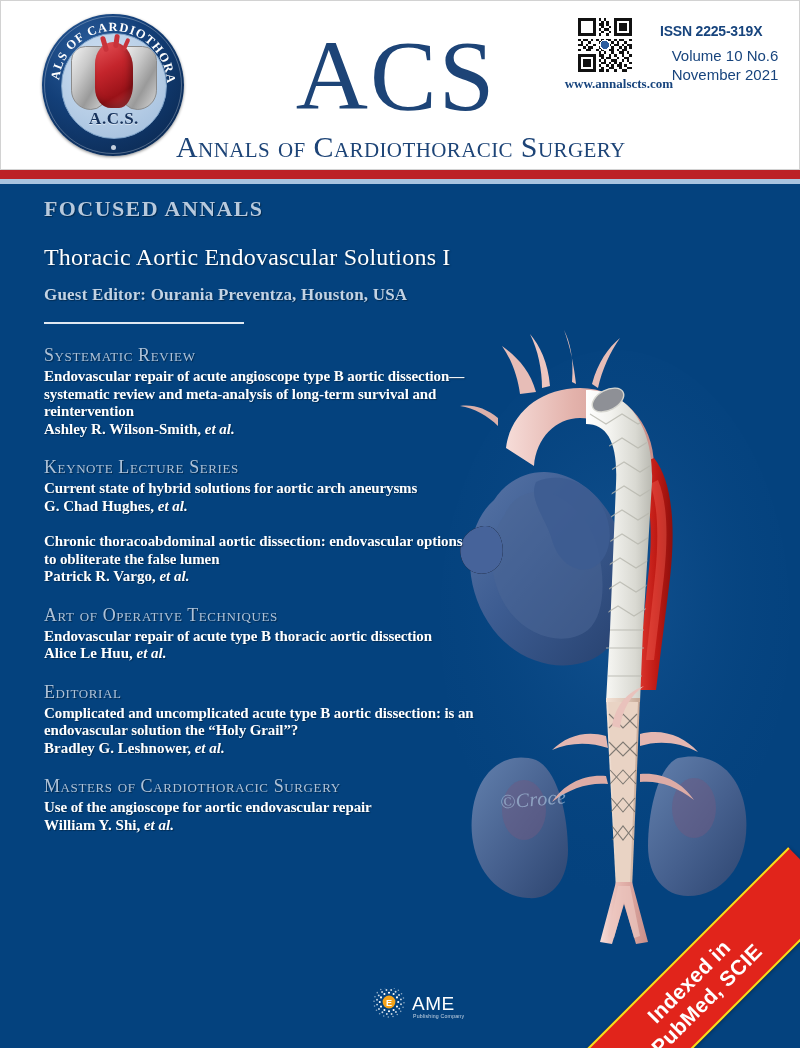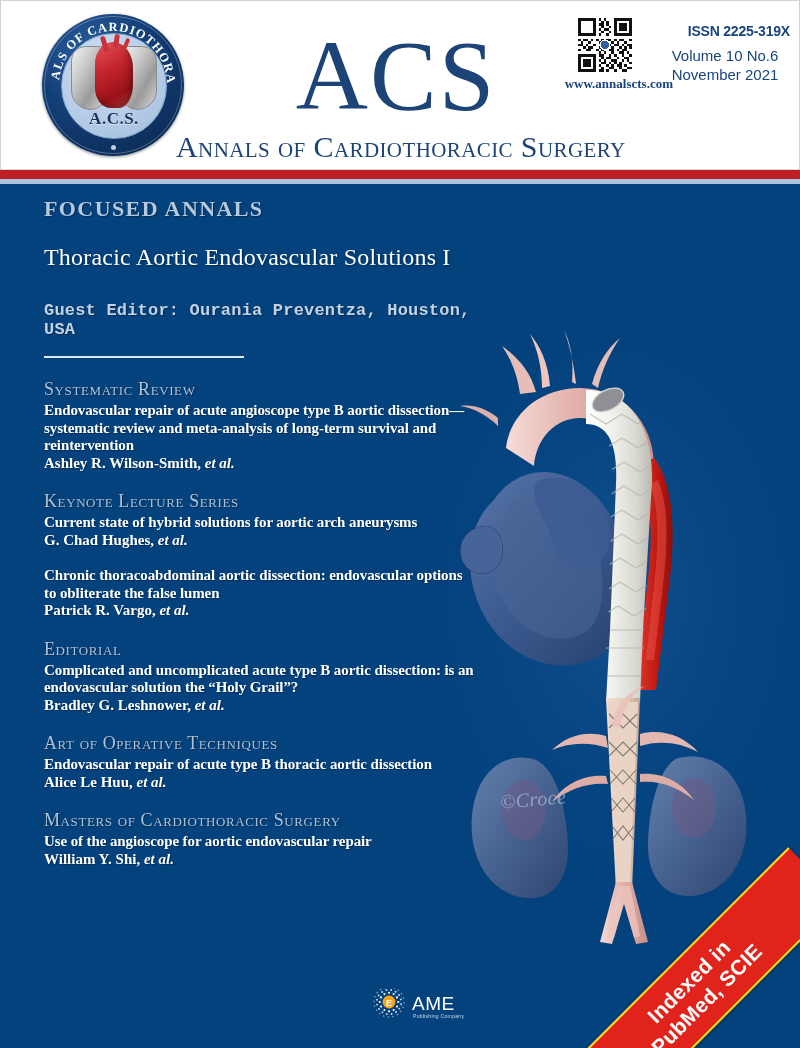--- a/index.html
+++ b/index.html
@@ -147,21 +147,21 @@
     text-align: right;
     color: #17447d;
     font-family: "Liberation Serif", serif;
     font-size: 13px;
     font-weight: 700;
   }
   #issn {
     position: absolute;
     left: 660px; top: 23px;
     width: 130px;
-    text-align: right;
+    text-align: left;
     color: #17447d;
     font-family: "Liberation Sans", sans-serif;
     font-size: 14px;
     font-weight: 700;
     letter-spacing: -.2px;
   }
   #vol {
     position: absolute;
     left: 660px; top: 46px;
     width: 130px;
@@ -225,23 +225,23 @@
     margin-top: 19px;
     color: #ffffff;
     font-family: "Liberation Serif", serif;
     font-size: 24px;
     line-height: 32px;
     font-weight: 400;
     letter-spacing: .2px;
     text-shadow: 1px 1px 2px rgba(0,0,0,.4);
   }
   #guest-editor {
-    margin-top: 28px;
+    margin-top: 12px;
     color: #c3d3e4;
-    font-family: Liberation Mono, monospace;
+    font-family: Liberation Serif, serif;
     font-size: 17px;
     font-weight: 700;
     letter-spacing: .2px;
     text-shadow: 1px 1px 1px rgba(0,0,0,.35);
   }
   #rule {
     margin-top: 17px;
     width: 200px;
     height: 2px;
     background: #dfe8f2;
@@ -624,28 +624,28 @@
         <div class="section">
           <div class="section-head">Keynote Lecture Series</div>
           <div class="article-title">Current state of hybrid solutions for aortic arch aneurysms</div>
           <div class="article-authors"><span>G. Chad Hughes,</span><span class="etal"> et al.</span></div>
         </div>
         <div class="section">
           <div class="article-title">Chronic thoracoabdominal aortic dissection: endovascular options to obliterate the false lumen</div>
           <div class="article-authors"><span>Patrick R. Vargo,</span><span class="etal"> et al.</span></div>
         </div>
         <div class="section">
+          <div class="section-head">Art of Operative Techniques</div>
+          <div class="article-title">Endovascular repair of acute type B thoracic aortic dissection</div>
+          <div class="article-authors"><span>Alice Le Huu,</span><span class="etal"> et al.</span></div>
+        </div>
+        <div class="section">
           <div class="section-head">Editorial</div>
           <div class="article-title">Complicated and uncomplicated acute type B aortic dissection: is an endovascular solution the “Holy Grail”?</div>
           <div class="article-authors"><span>Bradley G. Leshnower,</span><span class="etal"> et al.</span></div>
-        </div>
-        <div class="section">
-          <div class="section-head">Art of Operative Techniques</div>
-          <div class="article-title">Endovascular repair of acute type B thoracic aortic dissection</div>
-          <div class="article-authors"><span>Alice Le Huu,</span><span class="etal"> et al.</span></div>
         </div>
         <div class="section">
           <div class="section-head">Masters of Cardiothoracic Surgery</div>
           <div class="article-title">Use of the angioscope for aortic endovascular repair</div>
           <div class="article-authors"><span>William Y. Shi,</span><span class="etal"> et al.</span></div>
         </div>
       </div>
   </div>
 
   <div id="ame">

